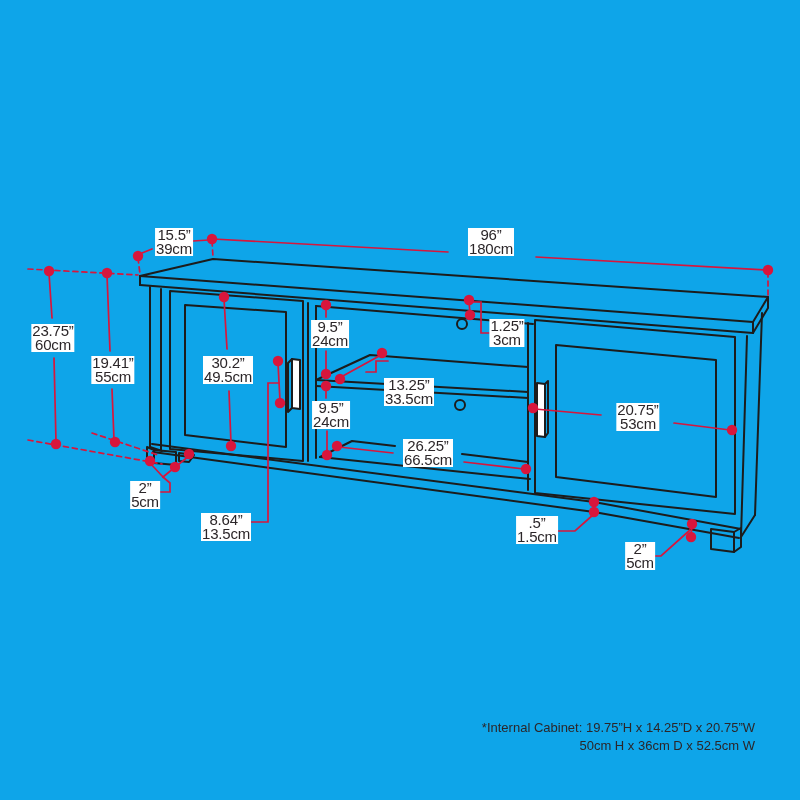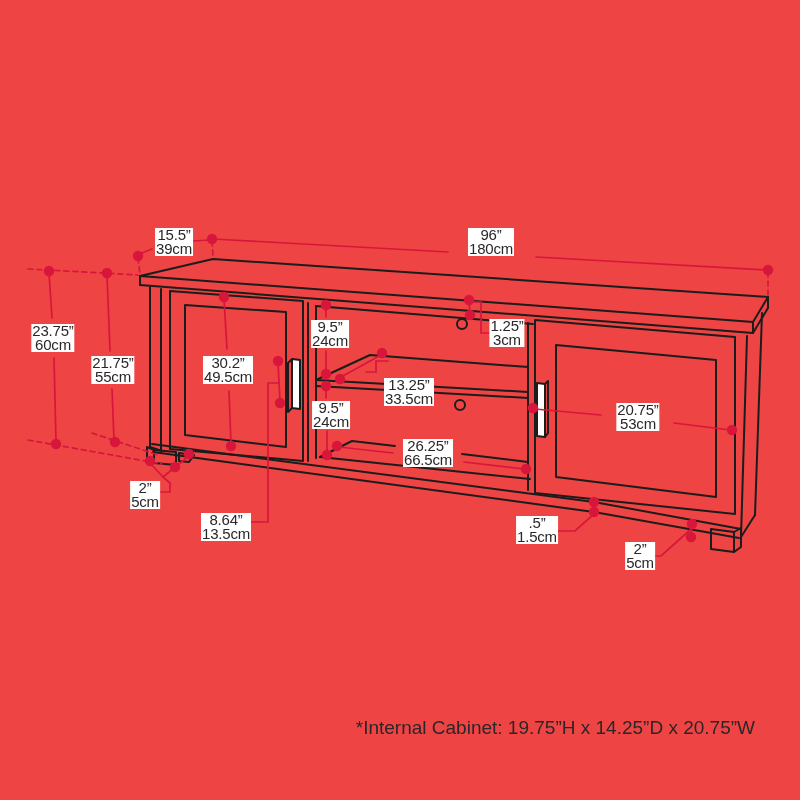--- a/index.html
+++ b/index.html
@@ -1,23 +1,23 @@
 <!DOCTYPE html>
 <html><head>
 <meta charset="utf-8">
 <style>
   html,body{margin:0;padding:0;background:#fff;}
-  .stage{position:relative;width:800px;height:800px;background:#ef4444;overflow:hidden;
+  .stage{position:relative;width:800px;height:800px;background:#0ea5e9;overflow:hidden;
          font-family:"Liberation Sans",sans-serif;color:#2b2629;}
   .stage svg{position:absolute;left:0;top:0;}
   .dim{position:absolute;transform:translate(-50%,-50%);text-align:center;
        font-size:15px;line-height:14px;font-weight:500;letter-spacing:-0.2px;
        background:#fff;padding:0 1px;white-space:nowrap;}
   .dim span{display:block;}
-  .note{position:absolute;right:45px;top:719px;text-align:right;font-size:19px;
+  .note{position:absolute;right:45px;top:719px;text-align:right;font-size:13px;
         line-height:18px;font-weight:500;white-space:nowrap;}
   .note span{display:block;}
 </style>
 </head>
 <body>
 
 <div class="stage">
 
   <svg width="800" height="800" viewBox="0 0 800 800">
 
@@ -189,21 +189,21 @@
   </div>
   <div class="dim" style="left:491px;top:242px">
     <span>96”</span>
       <span>180cm</span>
   </div>
   <div class="dim" style="left:53px;top:338px">
     <span>23.75”</span>
       <span>60cm</span>
   </div>
   <div class="dim" style="left:113px;top:370px">
-    <span>21.75”</span>
+    <span>19.41”</span>
       <span>55cm</span>
   </div>
   <div class="dim" style="left:228px;top:370px">
     <span>30.2”</span>
       <span>49.5cm</span>
   </div>
   <div class="dim" style="left:330px;top:334px">
     <span>9.5”</span>
       <span>24cm</span>
   </div>
@@ -239,15 +239,16 @@
     <span>.5”</span>
       <span>1.5cm</span>
   </div>
   <div class="dim" style="left:640px;top:556px">
     <span>2”</span>
       <span>5cm</span>
   </div>
 
   <div class="note">
     <span>*Internal Cabinet: 19.75”H x 14.25”D x 20.75”W</span>
+    <span>50cm H x 36cm D x 52.5cm W</span>
   </div>
 
 </div>
 
 </body></html>

